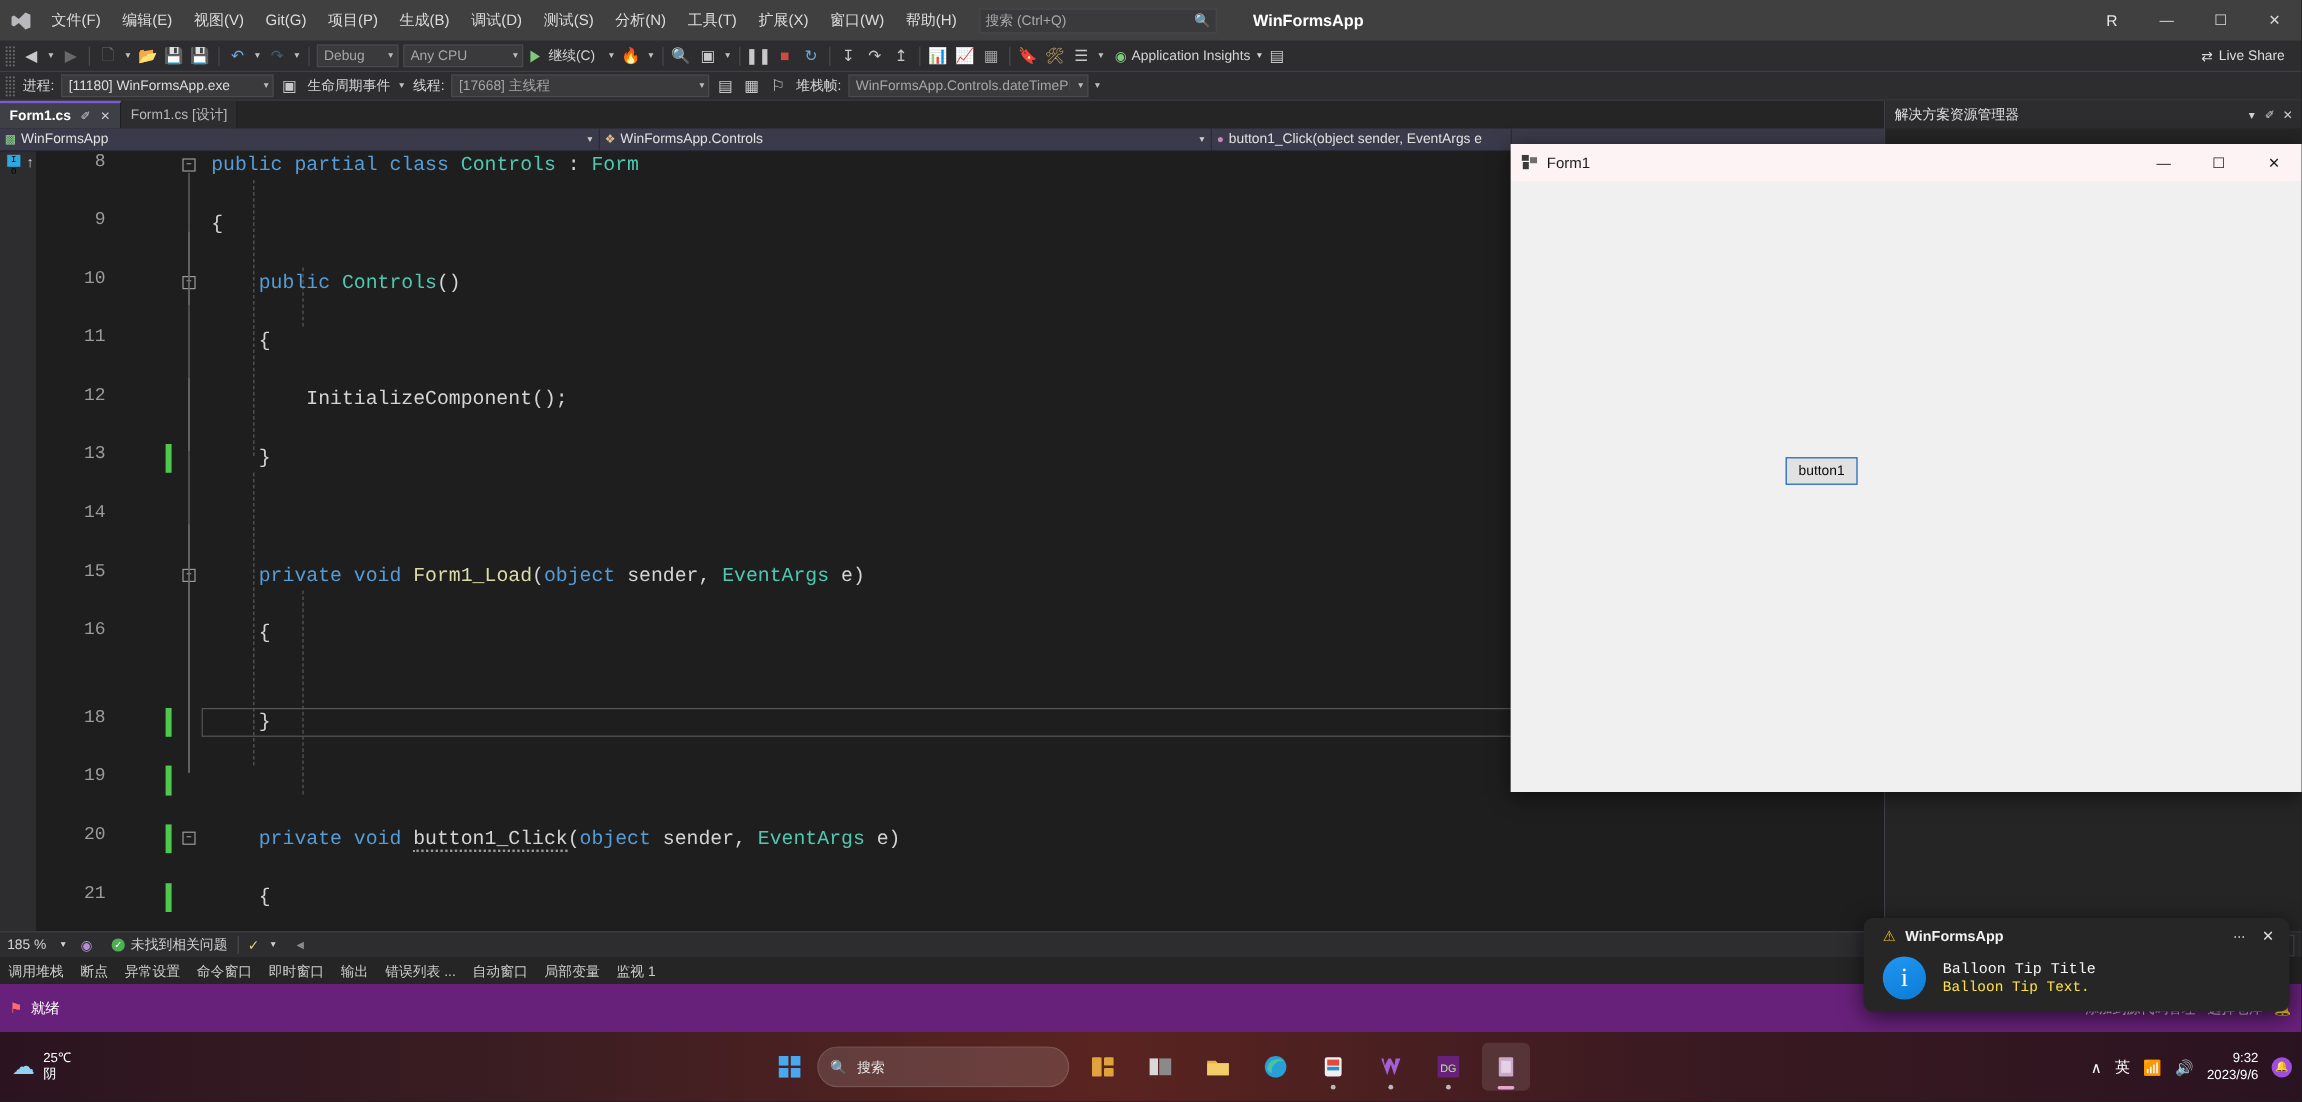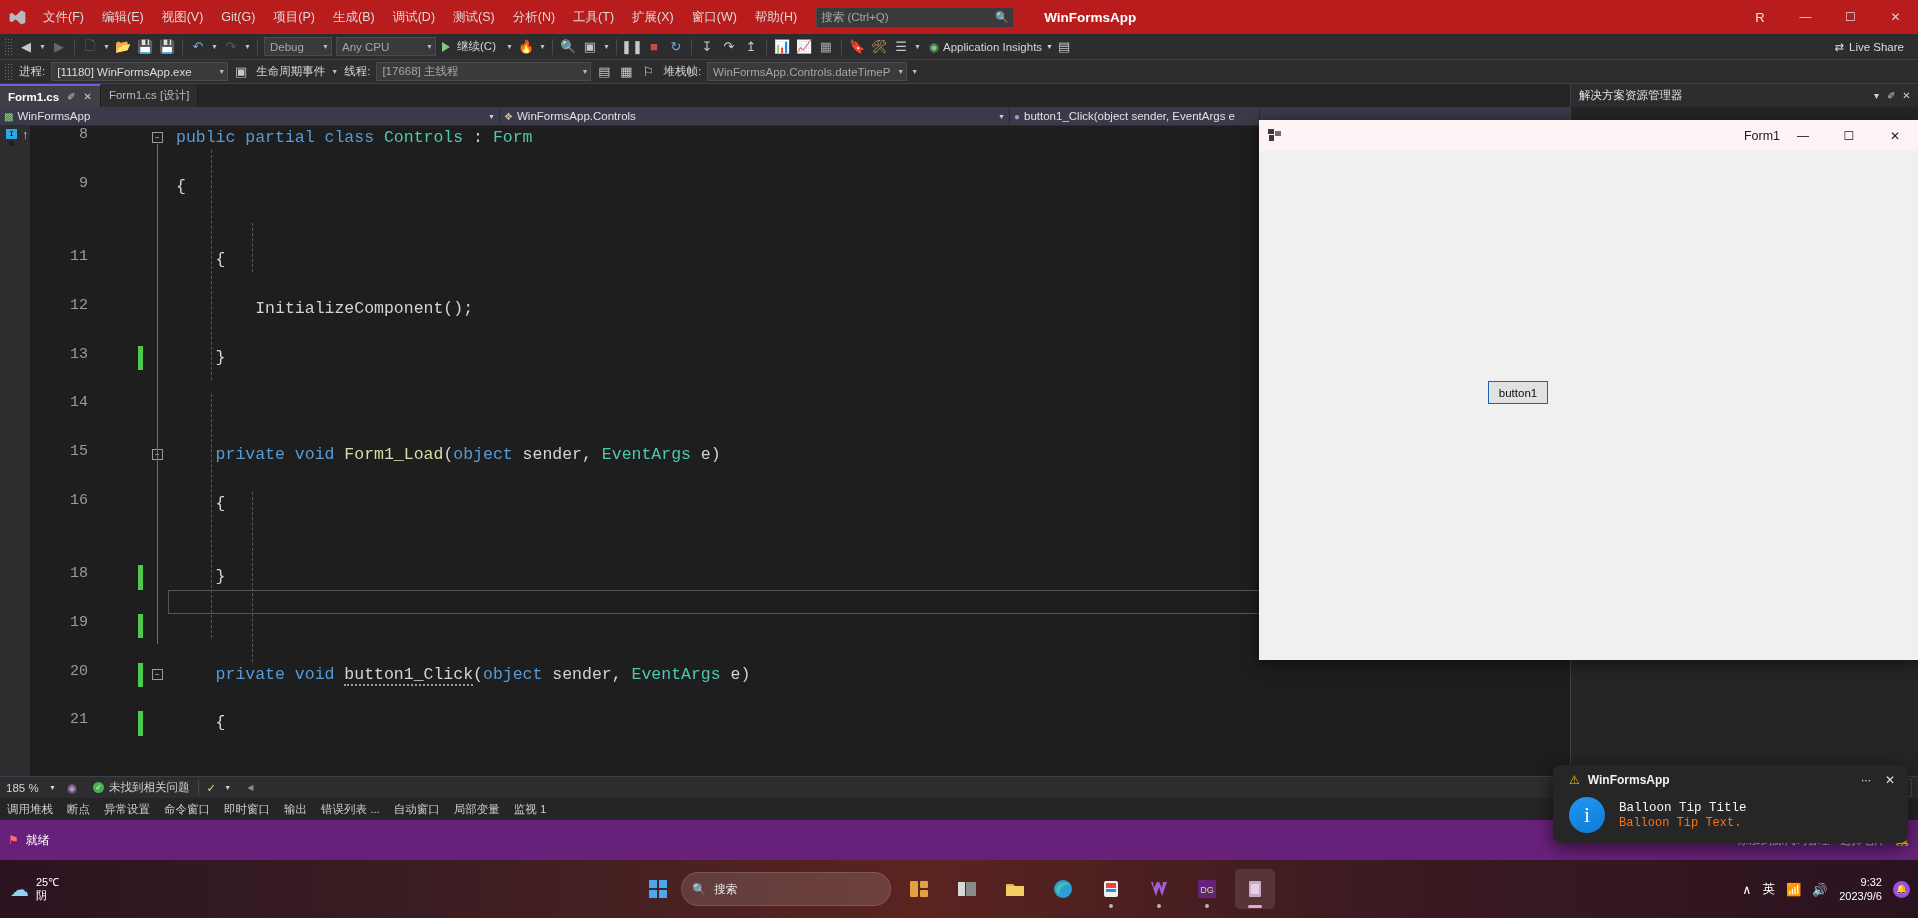--- a/index.html
+++ b/index.html
@@ -11,21 +11,21 @@
     -webkit-font-smoothing: antialiased;
   }
   #app { position: relative; width: 1918px; height: 918px; }
 
   
   .vs-window { position: absolute; inset: 0 0 58px 0; background: #1f1f1f; }
 
   
   .titlebar {
     position: absolute; top: 0; left: 0; right: 0; height: 34px;
-    background: #b91c1c; display: flex; align-items: center;
+    background: #404040; display: flex; align-items: center;
   }
   .vs-logo {
     width: 34px; height: 34px; display: flex; align-items: center; justify-content: center;
   }
   .vs-logo svg { width: 17px; height: 17px; }
   .menu { display: flex; align-items: center; height: 34px; }
   .menu-item {
     padding: 0 9px; height: 34px; line-height: 34px;
     font-size: 12.5px; color: #dcdcdc; white-space: nowrap; cursor: default;
   }
@@ -216,21 +216,21 @@
   .sol-head {
     height: 23px; display: flex; align-items: center; padding: 0 4px;
     font-size: 11.5px; color: #e0e0e0; background: #2d2d30;
   }
   .sol-head .sh-title { flex: 1; padding-left: 4px; }
   .sol-head .sh-btn { width: 15px; text-align: center; color: #cfcfcf; font-size: 10px; }
 
   
   .form1 {
     position: absolute; left: 1259px; top: 120px; width: 659px; height: 540px;
-    background: #f0f0f0; box-shadow: 0 3px 16px rgba(0,0,0,.55); text-align: right;
+    background: #f0f0f0; box-shadow: 0 3px 16px rgba(0,0,0,.55);
   }
   .form1-title {
     height: 31px; background: #fdf2f4; display: flex; align-items: center;
     padding-left: 9px; font-size: 12.5px; color: #1b1b1b;
   }
   .form1-title .f-ico { margin-right: 8px; display: flex; }
   .form1-title .f-name { flex: 1; }
   .f-wbtn { width: 46px; height: 31px; display: flex; align-items: center;
     justify-content: center; font-size: 12px; color: #1b1b1b; }
   .form1-body { position: absolute; left: 0; right: 0; top: 31px; bottom: 0; background: #f0f0f0; }
@@ -253,21 +253,21 @@
   .toast-head .th-btn { width: 24px; text-align: center; color: #e0e0e0; font-size: 12px; }
   .toast-body { display: flex; align-items: center; padding: 2px 0 0 16px; }
   .toast-body .info-circle {
     width: 36px; height: 36px; border-radius: 50%;
     background: linear-gradient(160deg,#2196f3,#0c7cd5);
     color: #fff; font-size: 22px; display: flex; align-items: center;
     justify-content: center; font-family: "Liberation Serif", serif; flex: none;
   }
   .toast-body .tb-texts { margin-left: 14px; font-family: Liberation Mono, monospace; }
   .toast-body .tb-title { font-size: 12.5px; color: #f5f5f5; }
-  .toast-body .tb-text { font-size: 12px; color: #f97316; margin-top: 1px; }
+  .toast-body .tb-text { font-size: 12px; color: #fde047; margin-top: 1px; }
 
   
   .taskbar {
     position: absolute; left: 0; right: 0; bottom: 0; height: 58px;
     background: linear-gradient(90deg,#2b1420 0%,#3a1d22 22%,#5a2420 48%,#3b1a21 72%,#2a1320 100%);
     display: flex; align-items: center;
   }
   .weather { display: flex; align-items: center; gap: 7px; padding-left: 10px; color: #fff; }
   .weather .w-ico { font-size: 19px; color: #8fd3f4; }
   .weather .w-txt { font-size: 11px; line-height: 13px; }
@@ -464,20 +464,21 @@
       <div class="ind-arrow">↑</div>
       <div class="code-area">
 
         <div class="guide" style="left:181px; top:24px; height:230px;"></div>
         <div class="guide" style="left:181px; top:268px; height:244px;"></div>
         <div class="guide" style="left:222px; top:97px; height:49px;"></div>
         <div class="guide" style="left:222px; top:366px; height:170px;"></div>
         <div id="code-lines">
             <div class="code-line" style="top: 0px;"><div class="ln">8</div><div class="fold">−</div><div class="code-txt"><span class="k-blue">public&nbsp;</span><span class="k-blue">partial&nbsp;</span><span class="k-blue">class&nbsp;</span><span class="k-type">Controls</span><span class="k-plain">&nbsp;:&nbsp;</span><span class="k-type">Form</span></div></div>
             <div class="code-line" style="top: 24.4px;"><div class="ln">9</div><div class="code-txt"><span class="k-plain">{</span></div></div>
+            <div class="code-line" style="top: 48.8px;"><div class="ln">10</div><div class="fold">−</div><div class="code-txt">&nbsp;&nbsp;&nbsp;&nbsp;<span class="k-blue">public&nbsp;</span><span class="k-type">Controls</span><span class="k-plain">()</span></div></div>
             <div class="code-line" style="top: 73.2px;"><div class="ln">11</div><div class="code-txt">&nbsp;&nbsp;&nbsp;&nbsp;<span class="k-plain">{</span></div></div>
             <div class="code-line" style="top: 97.6px;"><div class="ln">12</div><div class="code-txt">&nbsp;&nbsp;&nbsp;&nbsp;&nbsp;&nbsp;&nbsp;&nbsp;<span class="k-plain">InitializeComponent</span><span class="k-plain">();</span></div></div>
             <div class="code-line" style="top: 122px;"><div class="ln">13</div><div class="chg green"></div><div class="code-txt">&nbsp;&nbsp;&nbsp;&nbsp;<span class="k-plain">}</span></div></div>
             <div class="code-line" style="top: 146.4px; padding-left: 32px;"><div class="ln">14</div><div class="code-txt"></div></div>
             <div class="code-line" style="top: 170.8px;"><div class="ln">15</div><div class="fold">−</div><div class="code-txt">&nbsp;&nbsp;&nbsp;&nbsp;<span class="k-blue">private&nbsp;</span><span class="k-blue">void&nbsp;</span><span class="k-fn">Form1_Load</span><span class="k-plain">(</span><span class="k-blue">object</span><span class="k-plain">&nbsp;sender,&nbsp;</span><span class="k-type">EventArgs</span><span class="k-plain">&nbsp;e)</span></div></div>
             <div class="code-line" style="top: 195.2px; padding-left: 36px;"><div class="ln">16</div><div class="code-txt">&nbsp;&nbsp;&nbsp;&nbsp;<span class="k-plain">{</span></div></div>
             <div class="code-line" style="top: 244px;"><div class="ln">18</div><div class="chg green"></div><div class="code-txt">&nbsp;&nbsp;&nbsp;&nbsp;<span class="k-plain">}</span></div></div>
             <div class="code-line" style="top: 268.4px;"><div class="ln">19</div><div class="chg green"></div><div class="code-txt"></div></div>
             <div class="code-line" style="top: 292.8px;"><div class="ln">20</div><div class="chg green"></div><div class="fold">−</div><div class="code-txt">&nbsp;&nbsp;&nbsp;&nbsp;<span class="k-blue">private&nbsp;</span><span class="k-blue">void&nbsp;</span><span class="k-plain squiggle">button1_Click</span><span class="k-plain">(</span><span class="k-blue">object</span><span class="k-plain">&nbsp;sender,&nbsp;</span><span class="k-type">EventArgs</span><span class="k-plain">&nbsp;e)</span></div></div>
             <div class="code-line" style="top: 317.2px;"><div class="ln">21</div><div class="chg green"></div><div class="code-txt">&nbsp;&nbsp;&nbsp;&nbsp;<span class="k-plain">{</span></div></div>

